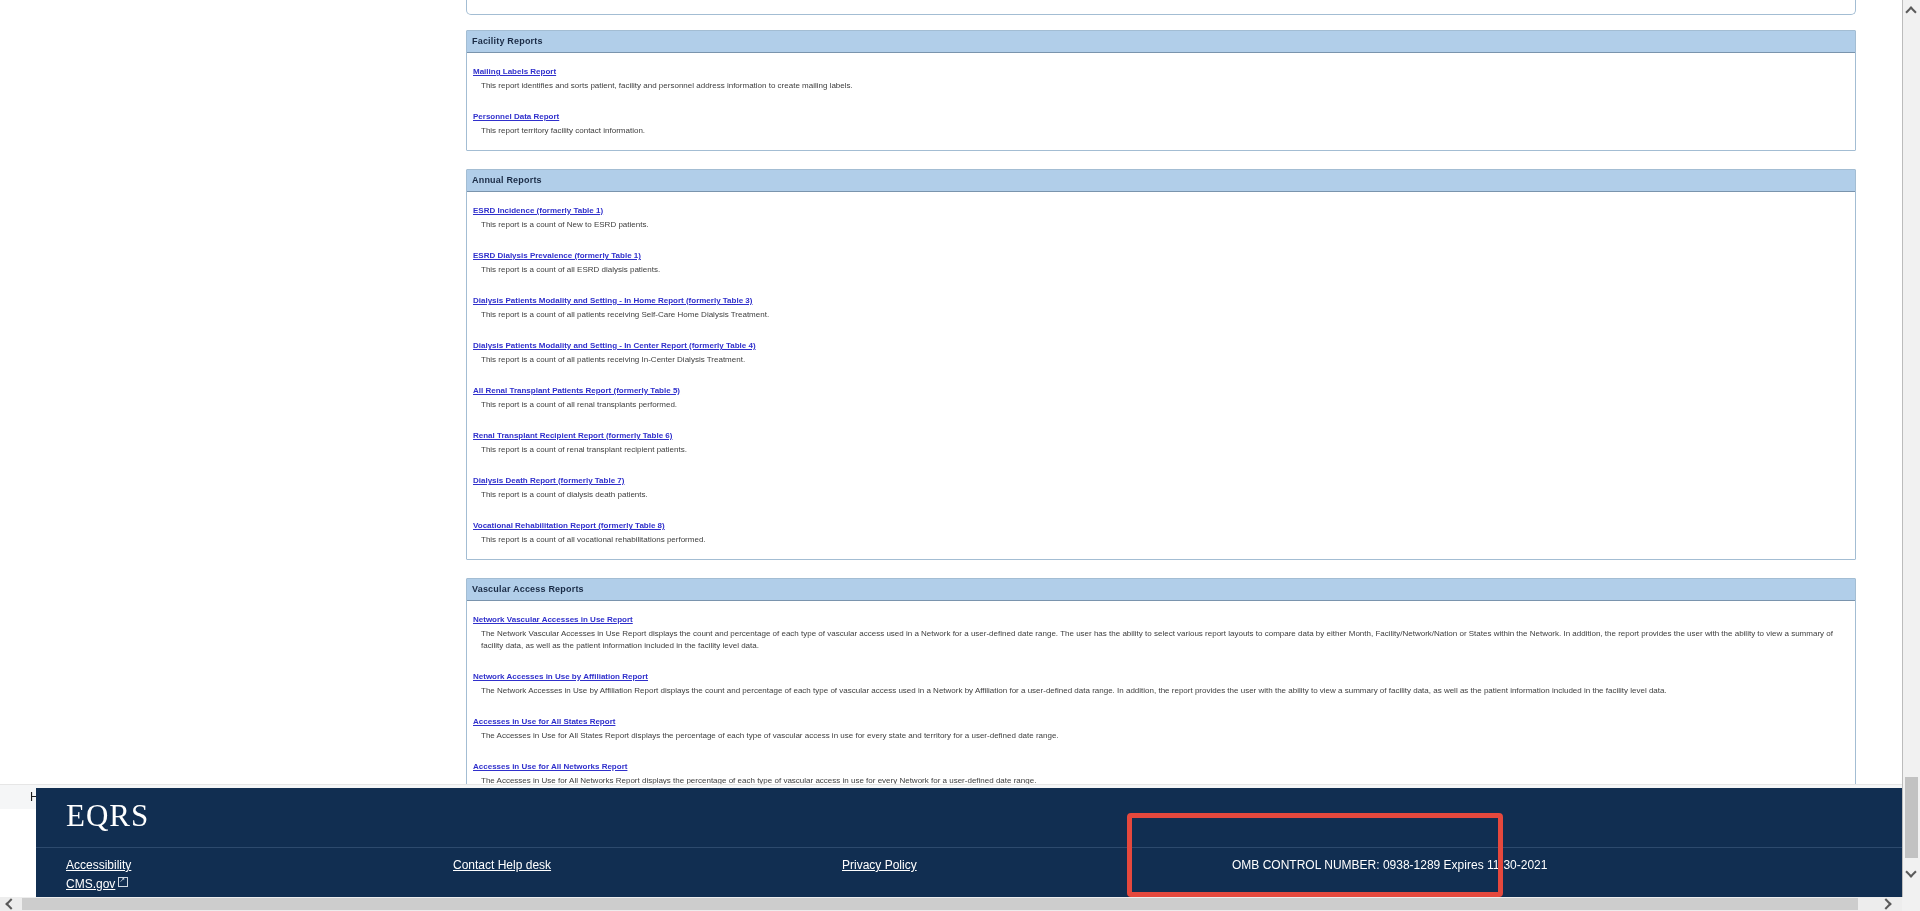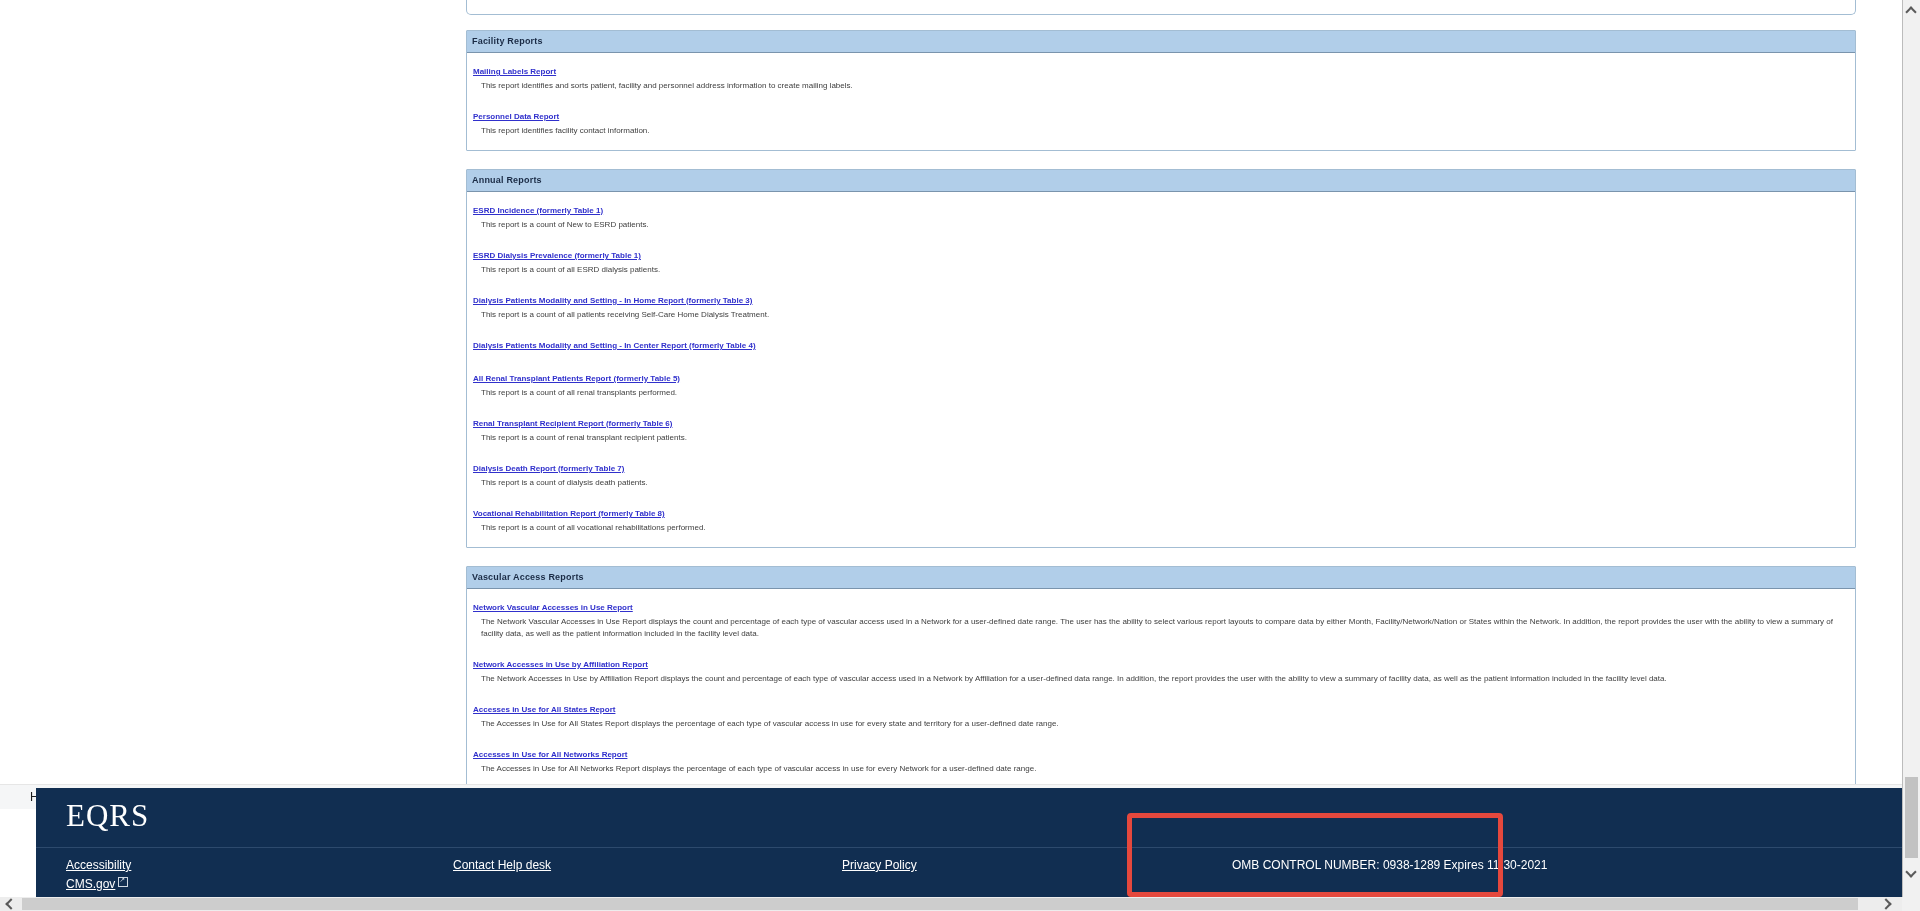--- a/index.html
+++ b/index.html
@@ -59,30 +59,30 @@
 
 <div class="page">
 
   <div class="content-col">
     <div class="panel partial-panel"></div>
     <div id="sections">
         <div class="panel">
           <div class="panel-header">Facility Reports</div>
           <div class="panel-body">
             <div class="report"><a href="#" class="rlink">Mailing Labels Report</a><div class="rdesc">This report identifies and sorts patient, facility and personnel address information to create mailing labels.</div></div>
-            <div class="report"><a href="#" class="rlink">Personnel Data Report</a><div class="rdesc">This report identifies facility contact information.</div></div>
+            <div class="report"><a href="#" class="rlink">Personnel Data Report</a><div class="rdesc">This report territory facility contact information.</div></div>
           </div>
         </div>
         <div class="panel">
           <div class="panel-header">Annual Reports</div>
           <div class="panel-body">
             <div class="report"><a href="#" class="rlink">ESRD Incidence (formerly Table 1)</a><div class="rdesc">This report is a count of New to ESRD patients.</div></div>
             <div class="report"><a href="#" class="rlink">ESRD Dialysis Prevalence (formerly Table 1)</a><div class="rdesc">This report is a count of all ESRD dialysis patients.</div></div>
             <div class="report"><a href="#" class="rlink">Dialysis Patients Modality and Setting - In Home Report (formerly Table 3)</a><div class="rdesc">This report is a count of all patients receiving Self-Care Home Dialysis Treatment.</div></div>
-            <div class="report"><a href="#" class="rlink">Dialysis Patients Modality and Setting - In Center Report (formerly Table 4)</a></div>
+            <div class="report"><a href="#" class="rlink">Dialysis Patients Modality and Setting - In Center Report (formerly Table 4)</a><div class="rdesc">This report is a count of all patients receiving In-Center Dialysis Treatment.</div></div>
             <div class="report"><a href="#" class="rlink">All Renal Transplant Patients Report (formerly Table 5)</a><div class="rdesc">This report is a count of all renal transplants performed.</div></div>
             <div class="report"><a href="#" class="rlink">Renal Transplant Recipient Report (formerly Table 6)</a><div class="rdesc">This report is a count of renal transplant recipient patients.</div></div>
             <div class="report"><a href="#" class="rlink">Dialysis Death Report (formerly Table 7)</a><div class="rdesc">This report is a count of dialysis death patients.</div></div>
             <div class="report"><a href="#" class="rlink">Vocational Rehabilitation Report (formerly Table 8)</a><div class="rdesc">This report is a count of all vocational rehabilitations performed.</div></div>
           </div>
         </div>
         <div class="panel">
           <div class="panel-header">Vascular Access Reports</div>
           <div class="panel-body">
             <div class="report"><a href="#" class="rlink">Network Vascular Accesses in Use Report</a><div class="rdesc">The Network Vascular Accesses in Use Report displays the count and percentage of each type of vascular access used in a Network for a user-defined date range. The user has the ability to select various report layouts to compare data by either Month, Facility/Network/Nation or States within the Network. In addition, the report provides the user with the ability to view a summary of facility data, as well as the patient information included in the facility level data.</div></div>

